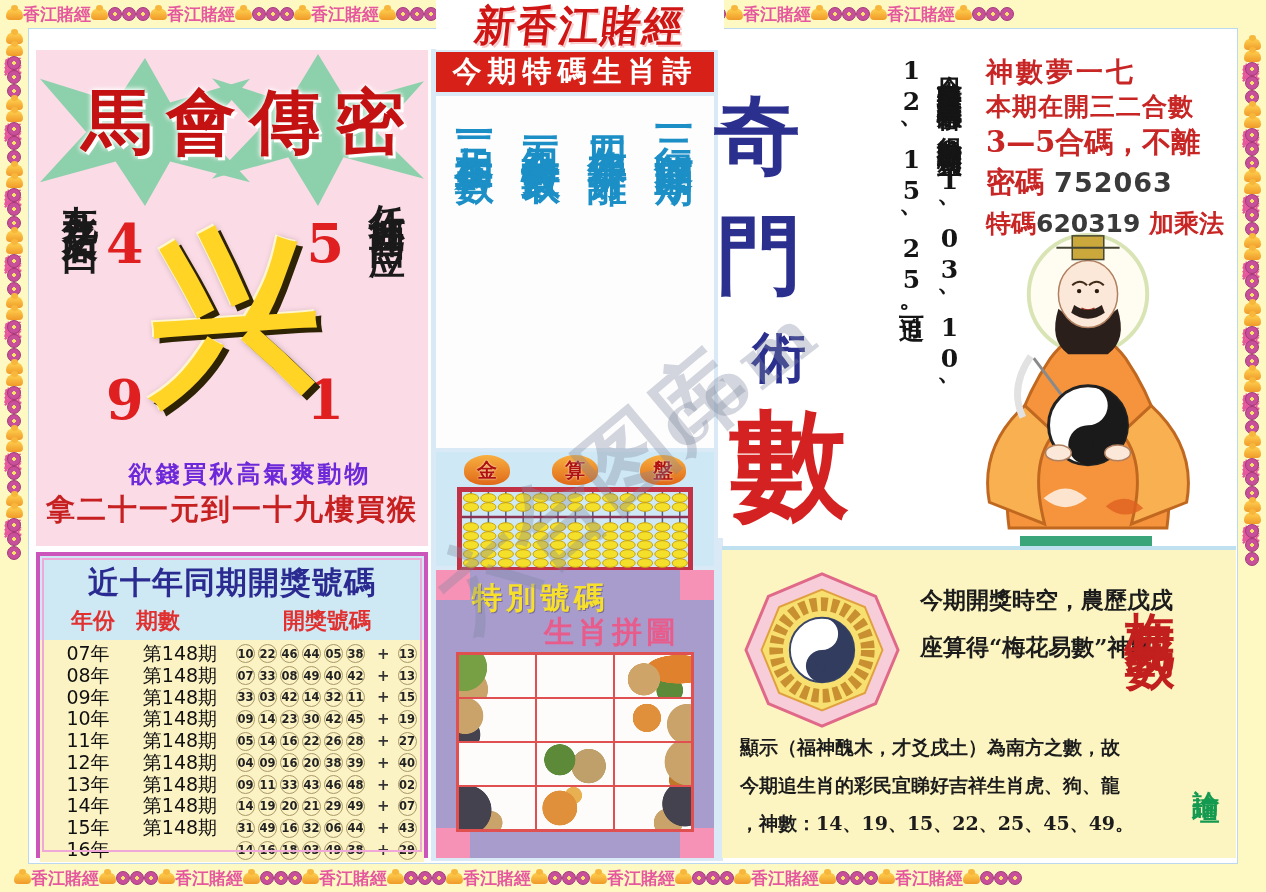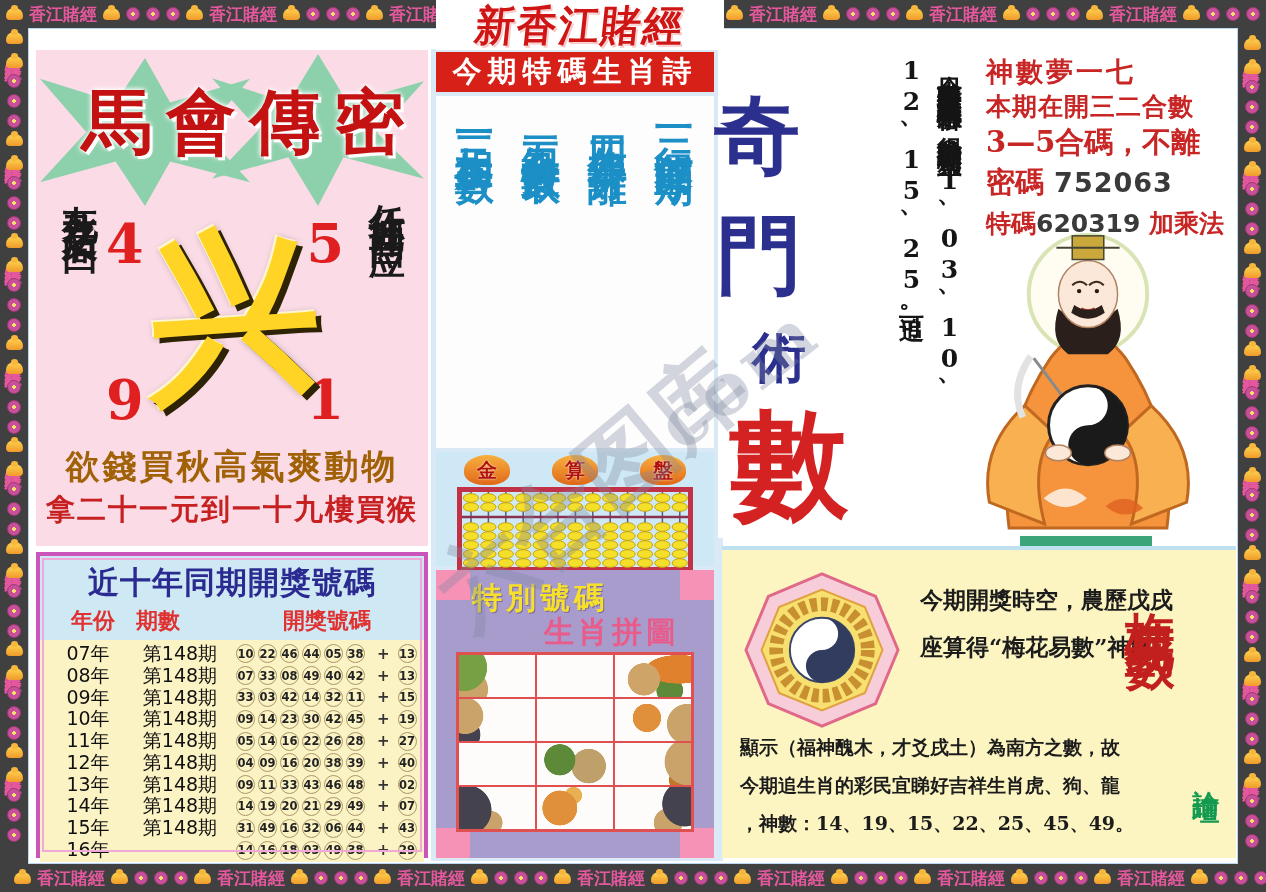--- a/index.html
+++ b/index.html
@@ -1,21 +1,21 @@
 <!DOCTYPE html>
 <html><head>
 <meta charset="utf-8">
 <style>
   * { margin:0; padding:0; box-sizing:border-box; }
   html,body { width:1266px; height:892px; }
   body { font-family:"DejaVu Sans", sans-serif; background:#fff; position:relative; overflow:hidden; }
   .page { position:absolute; left:0; top:0; width:1266px; height:892px; background:#fdfdff; }
 
   
-  .bstrip { position:absolute; display:flex; align-items:center; gap:6px; overflow:hidden; background:#404040; z-index:3; }
+  .bstrip { position:absolute; display:flex; align-items:center; overflow:hidden; background:#fef9c3; z-index:3; }
   .b-top    { left:0; top:0; width:1266px; height:28px; padding-left:6px; }
   .b-bottom { left:0; top:864px; width:1266px; height:28px; padding-left:14px; }
   .b-left   { left:0; top:28px; width:28px; height:836px; flex-direction:column; padding-top:4px; }
   .b-right  { left:1238px; top:28px; width:28px; height:836px; flex-direction:column; padding-top:10px; }
   .brand { color:#e5589e; font-weight:bold; font-size:17px; font-family:"DejaVu Serif", serif; white-space:nowrap; }
   .b-left .brand, .b-right .brand { writing-mode:vertical-rl; }
   .icon-ingot { width:17px; height:12px; background:linear-gradient(#ffd452,#f09a28); border-radius:8px 8px 4px 4px; position:relative; flex:none; }
   .icon-ingot::after { content:""; position:absolute; left:5px; top:-3px; width:7px; height:6px; background:#f7b73c; border-radius:50%; }
   .icon-flower { width:14px; height:14px; border-radius:50%; flex:none;
     background:radial-gradient(circle at 50% 50%, #f8e06a 0 24%, #c8509a 25% 100%); border:1px solid #a03878; }
@@ -41,22 +41,22 @@
     text-shadow:0 0 4px #fff, 0 0 6px #fff, 3px 3px 0 #fff; white-space:nowrap;padding-left:36px; }
   .v-text { writing-mode:vertical-rl; text-orientation:upright; }
   .mcm-left  { position:absolute; left:20px;  top:126px; height:330px; font-family:"DejaVu Serif", serif; font-weight:bold; font-size:36px; color:#1a1a1a; letter-spacing:6px; }
   .mcm-right { position:absolute; right:16px; top:126px; height:330px; font-family:"DejaVu Serif", serif; font-weight:bold; font-size:36px; color:#1a1a1a; letter-spacing:6px; }
   .mcm-num { position:absolute; font-family:"DejaVu Serif", serif; font-weight:bold; font-size:54px; color:#e02020; }
   .n4 { left:70px;  top:162px; } .n9 { left:70px;  top:318px; }
   .n5 { right:84px; top:162px; } .n1 { right:84px; top:318px; }
   .mcm-center { position:absolute; left:0; top:148px; width:100%; text-align:center;
     font-family:"DejaVu Serif", serif; font-weight:900; font-size:176px; color:#ffd425;
     text-shadow:5px 5px 0 #2e2304, -2px -2px 0 #fff6cf, 0 0 6px rgba(0,0,0,.25); transform:rotate(-4deg); }
-  .mcm-clue1 { position:absolute; left:0; bottom:56px; width:100%; text-align:center; font-family:"DejaVu Serif", serif;
-    font-weight:bold; font-size:34px; color:#a16207; letter-spacing:3px; }
+  .mcm-clue1 { position:absolute; left:18px; bottom:56px; width:100%; text-align:center; font-family:"DejaVu Serif", serif;
+    font-weight:bold; font-size:24px; color:#6d28d9; letter-spacing:3px; }
   .mcm-clue2 { position:absolute; left:0; bottom:16px; width:100%; text-align:center; font-family:"DejaVu Serif", serif;
     font-weight:bold; font-size:29px; color:#c62020; letter-spacing:2px; }
 
   
   .history { position:absolute; left:36px; top:552px; width:392px; height:306px; background:#cfe9f4;
     border:4px solid #cc55bb; outline:2px solid #f0a8d8; outline-offset:-8px; }
   .h-title { text-align:center; font-weight:900; font-size:31px; color:#2a2a90; letter-spacing:1px; padding-top:6px;
     font-family:"Liberation Sans", sans-serif; }
   .h-headers { display:flex; font-weight:900; font-size:22px; color:#e03030; padding:2px 10px 4px 10px; }
   .h-headers .hy { width:86px; text-align:center; }

